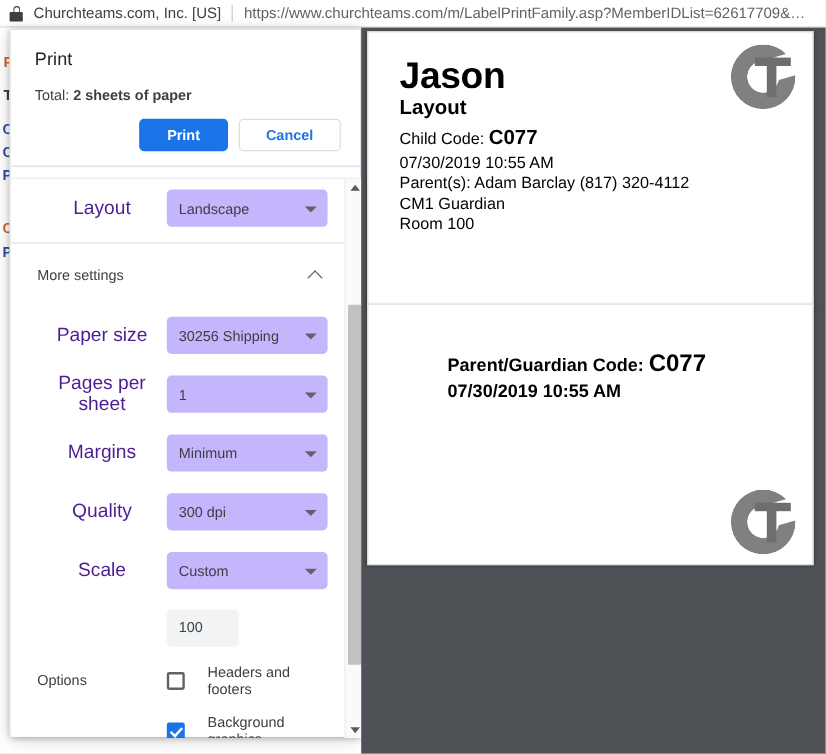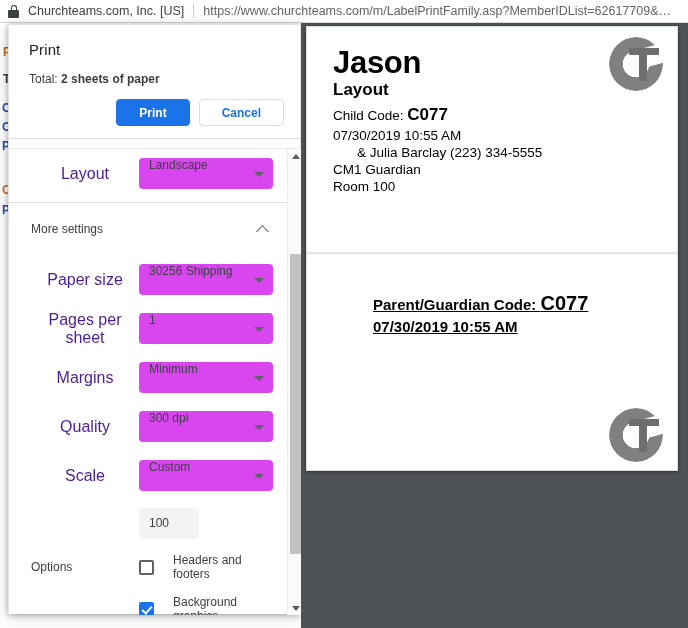--- a/index.html
+++ b/index.html
@@ -78,22 +78,22 @@
     position: absolute; left: 0; top: 0;
     width: 278px; height: 466px;
     overflow: hidden;
   }
   .srow {
     display: flex; align-items: center;
     height: 49px; padding: 0 14px 0 22px;
   }
   .slabel { font-size: 16px; color: #4c1d95; width: 108px; flex: 0 0 auto; text-align: center; }
   .sctrl {
-    flex: 1 1 auto; height: 31px; background: #d946ef;
-    border-radius: 4px; display: flex; 
+    flex: 1 1 auto; height: 31px; background: #c4b5fd;
+    border-radius: 4px; display: flex; align-items: center;
     padding: 0 10px; position: relative; cursor: pointer;
   }
   .sctrl .val { font-size: 12px; color: #3c4043; }
   .caret {
     position: absolute; right: 9px; top: 50%; margin-top: -2px;
     width: 0; height: 0;
     border-left: 5px solid transparent; border-right: 5px solid transparent;
     border-top: 5px solid #5f6368;
   }
   .divider { height: 1px; background: #e0e0e0; margin: 4px 0 0 0; }
@@ -158,21 +158,21 @@
     overflow: hidden;
   }
   .page {
     position: absolute; left: 5px; width: 372px;
     background: #ffffff;
     border: 1px solid #dddddd;
     box-shadow: 0 1px 3px rgba(0,0,0,.45);
     overflow: hidden;
   }
   #page1 { top: 3px; height: 230px; }
-  #page2 { top: 230px; height: 218px; text-decoration: underline; }
+  #page2 { top: 230px; height: 218px; }
 
   .lbl-name1 {
     font-size: 31px; font-weight: bold; color: #000;
     line-height: 1.02; letter-spacing: -.3px;
   }
   .lbl-name2 { font-size: 17px; font-weight: bold; color: #000; line-height: 1.15; margin-top: 1px; }
   .lbl-line { font-size: 13.5px; color: #000; line-height: 1.25; }
   .lbl-line b { font-size: 17px; font-weight: bold; }
   #page1 .inner { padding: 20px 0 0 26px; }
 
@@ -332,21 +332,21 @@
 <div id="preview">
 
   <div class="page" id="page1">
     <div class="inner">
       <div class="lbl-name1">Jason</div>
       <div class="lbl-name2">Layout</div>
       <div class="lbl-line" style="margin-top:5px;">
         <span>Child Code: </span><b>C077</b>
       </div>
       <div class="lbl-line" style="margin-top:3px;">07/30/2019 10:55 AM</div>
-      <div class="lbl-line" style="padding-left:24px;">&amp; Julia Barclay (223) 334-5555</div>
+      <div class="lbl-line">Parent(s): Adam Barclay (817) 320-4112</div>
       <div class="lbl-line">CM1 Guardian</div>
       <div class="lbl-line">Room 100</div>
     </div>
     <span class="ct-logo" id="logo1">
       <span class="ring"></span>
         <span class="notch"></span>
       <span class="t-bar"></span>
         <span class="t-stem"></span>
     </span>
   </div>

